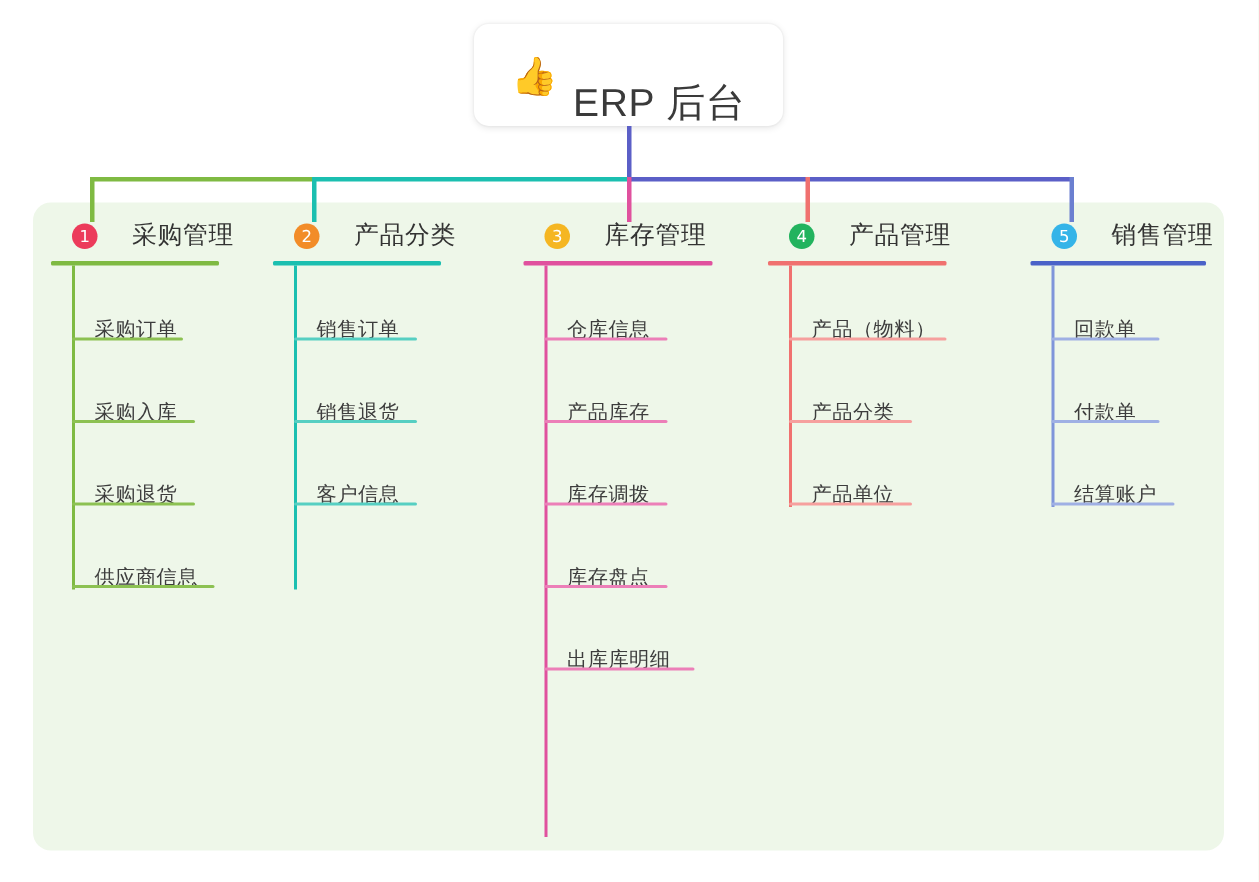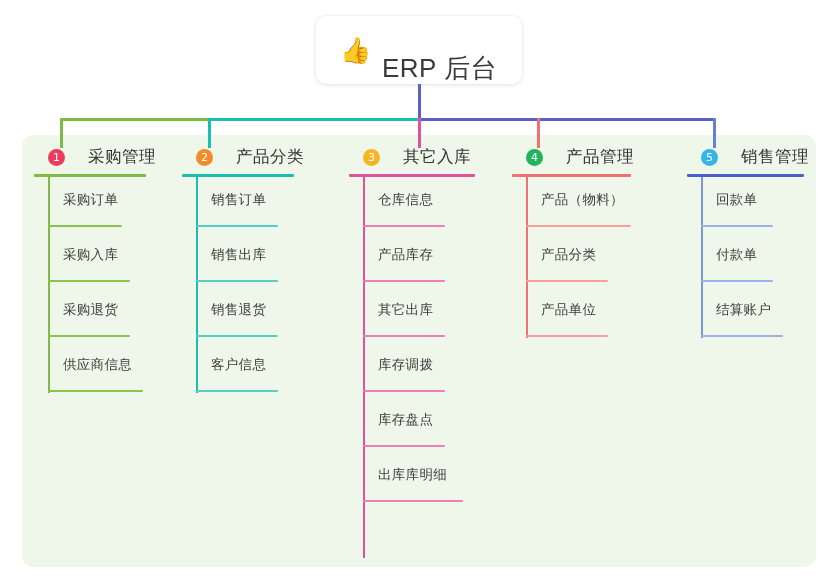--- a/index.html
+++ b/index.html
@@ -115,21 +115,21 @@
     width: 2px;
   }
   .leaf {
     position: relative;
     height: 55px;
     box-sizing: border-box;
   }
   .leaf-text {
     position: absolute;
     left: 29px;
-    bottom: 23px;
+    bottom: 3px;
     font-size: 13.5px;
     color: #3d3d3d;
     white-space: nowrap;
     letter-spacing: 0.3px;
   }
   .leaf-rule {
     position: absolute;
     left: 14px;
     bottom: 5px;
     height: 2px;
@@ -195,53 +195,45 @@
     </div>
     <div class="col-rule" style="width:112px; background:#1bbfb0;"></div>
     <div class="col-body">
       <div class="spine" style="height:216px; background:#1bbfb0;"></div>
 
       <div class="leaf">
         <span class="leaf-text">销售订单</span>
         <span class="leaf-rule" style="width:82px; background:#56cfc2;"></span>
       </div>
       <div class="leaf">
-        <span class="leaf-text">销售出库</span>
-        <span class="leaf-rule" style="width:82px; background:#56cfc2;"></span>
-      </div>
-      <div class="leaf">
         <span class="leaf-text">销售退货</span>
         <span class="leaf-rule" style="width:82px; background:#56cfc2;"></span>
       </div>
       <div class="leaf">
         <span class="leaf-text">客户信息</span>
         <span class="leaf-rule" style="width:82px; background:#56cfc2;"></span>
       </div>
     </div>
   </div>
 
   <div class="column" style="left:349px; width:160px;">
     <div class="col-head">
       <span class="badge" style="background:#f5b622;">3</span>
-      <span class="col-title">其它入库</span>
+      <span class="col-title">库存管理</span>
     </div>
     <div class="col-rule" style="width:126px; background:#e0519e;"></div>
     <div class="col-body">
       <div class="spine" style="height:381px; background:#e0519e;"></div>
 
       <div class="leaf">
         <span class="leaf-text">仓库信息</span>
         <span class="leaf-rule" style="width:82px; background:#ec7fb8;"></span>
       </div>
       <div class="leaf">
         <span class="leaf-text">产品库存</span>
-        <span class="leaf-rule" style="width:82px; background:#ec7fb8;"></span>
-      </div>
-      <div class="leaf">
-        <span class="leaf-text">其它出库</span>
         <span class="leaf-rule" style="width:82px; background:#ec7fb8;"></span>
       </div>
       <div class="leaf">
         <span class="leaf-text">库存调拨</span>
         <span class="leaf-rule" style="width:82px; background:#ec7fb8;"></span>
       </div>
       <div class="leaf">
         <span class="leaf-text">库存盘点</span>
         <span class="leaf-rule" style="width:82px; background:#ec7fb8;"></span>
       </div>

